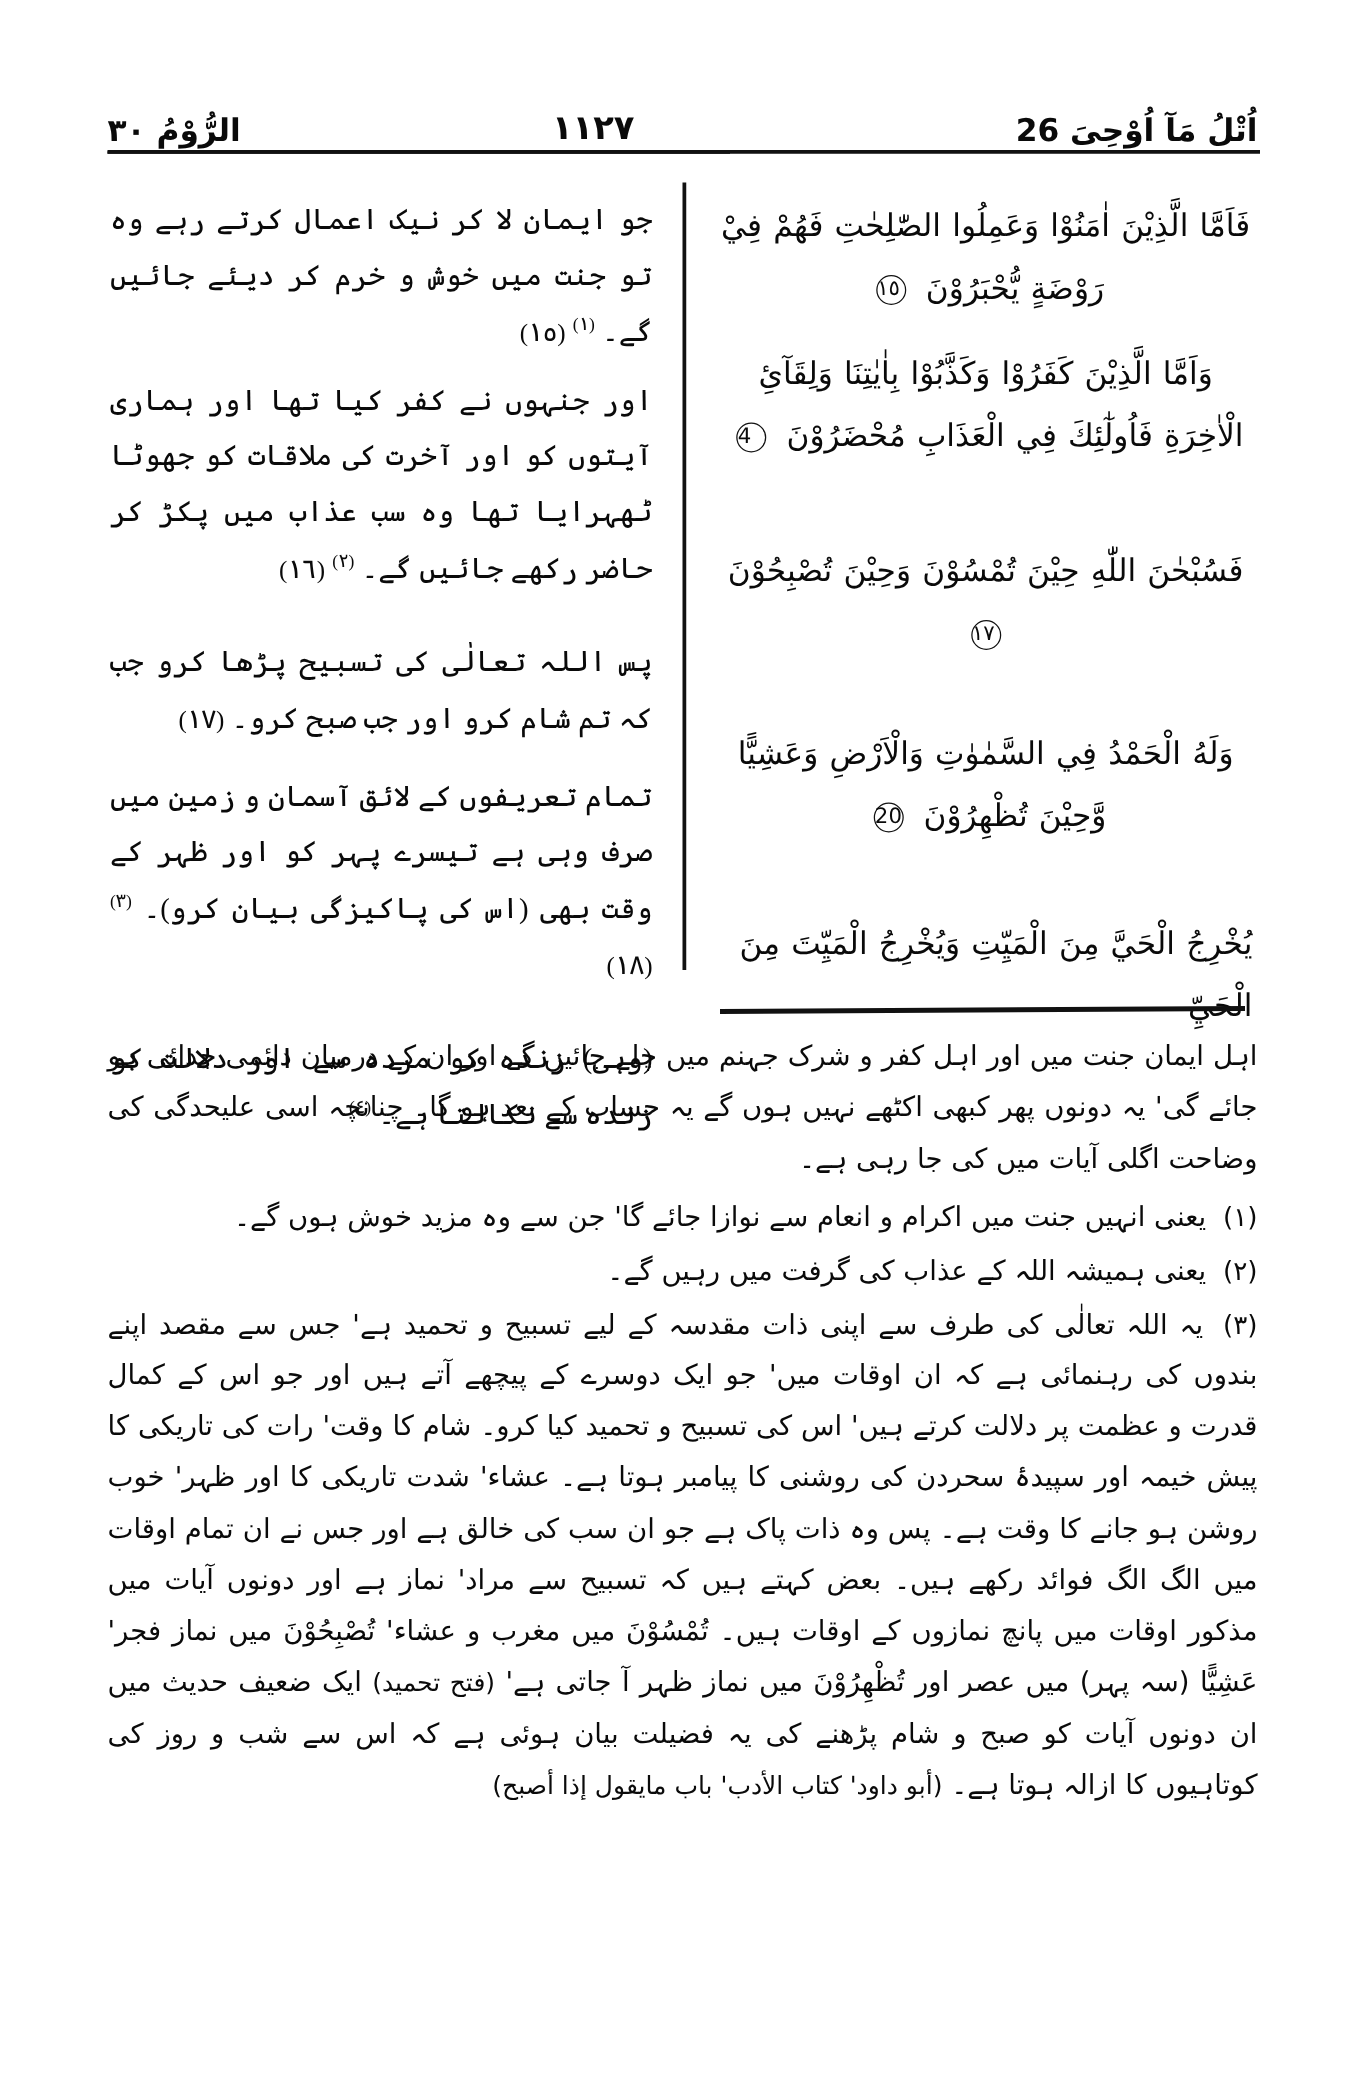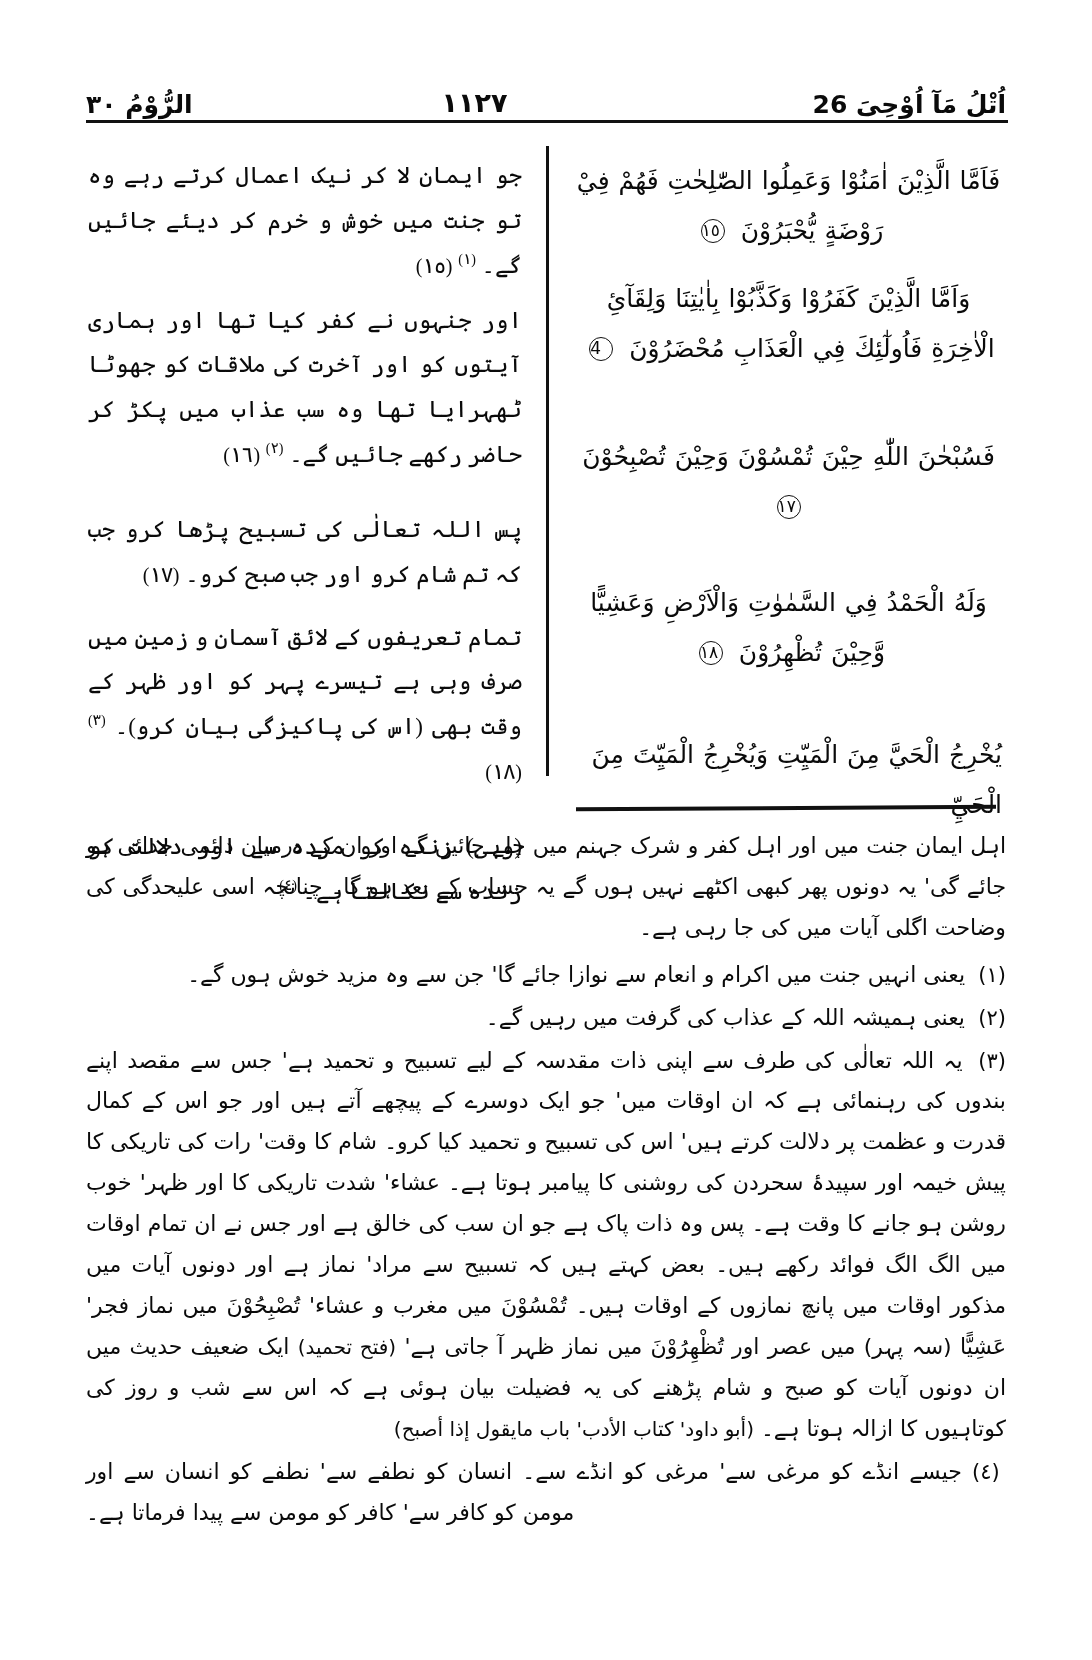--- a/index.html
+++ b/index.html
@@ -205,21 +205,21 @@
       <div class="ayah sp-16">
         <span>وَاَمَّا الَّذِيْنَ كَفَرُوْا وَكَذَّبُوْا بِاٰيٰتِنَا وَلِقَآئِ الْاٰخِرَةِ فَاُولٰٓئِكَ فِي الْعَذَابِ مُحْضَرُوْنَ</span>
         <span class="num">4</span>
       </div>
       <div class="ayah sp-17">
         <span>فَسُبْحٰنَ اللّٰهِ حِيْنَ تُمْسُوْنَ وَحِيْنَ تُصْبِحُوْنَ</span>
         <span class="num">١٧</span>
       </div>
       <div class="ayah sp-18">
         <span>وَلَهُ الْحَمْدُ فِي السَّمٰوٰتِ وَالْاَرْضِ وَعَشِيًّا وَّحِيْنَ تُظْهِرُوْنَ</span>
-        <span class="num">١٨</span>
+        <span class="num">20</span>
       </div>
       <div class="ayah sp-19">
         <span>يُخْرِجُ الْحَيَّ مِنَ الْمَيِّتِ وَيُخْرِجُ الْمَيِّتَ مِنَ الْحَيِّ</span>
       </div>
     </div>
 
     <div class="col-urdu">
       <div class="tr t-15">
         <span>جو ایمان لا کر نیک اعمال کرتے رہے وہ تو جنت میں خوش و خرم کر دیئے جائیں گے۔</span>
         <sup>(١)</sup>
@@ -263,19 +263,15 @@
     </p>
 
     <p>
       <span class="mark">(٣)</span>
       <span>یہ اللہ تعالٰی کی طرف سے اپنی ذات مقدسہ کے لیے تسبیح و تحمید ہے' جس سے مقصد اپنے بندوں کی رہنمائی ہے کہ ان اوقات میں' جو ایک دوسرے کے پیچھے آتے ہیں اور جو اس کے کمال قدرت و عظمت پر دلالت کرتے ہیں' اس کی تسبیح و تحمید کیا کرو۔ شام کا وقت' رات کی تاریکی کا پیش خیمہ اور سپیدۂ سحردن کی روشنی کا پیامبر ہوتا ہے۔ عشاء' شدت تاریکی کا اور ظہر' خوب روشن ہو جانے کا وقت ہے۔ پس وہ ذات پاک ہے جو ان سب کی خالق ہے اور جس نے ان تمام اوقات میں الگ الگ فوائد رکھے ہیں۔ بعض کہتے ہیں کہ تسبیح سے مراد' نماز ہے اور دونوں آیات میں مذکور اوقات میں پانچ نمازوں کے اوقات ہیں۔ تُمْسُوْنَ میں مغرب و عشاء' تُصْبِحُوْنَ میں نماز فجر' عَشِيًّا (سہ پہر) میں عصر اور تُظْهِرُوْنَ میں نماز ظہر آ جاتی ہے'</span>
       <span class="cite">(فتح تحمید)</span>
       <span>ایک ضعیف حدیث میں ان دونوں آیات کو صبح و شام پڑھنے کی یہ فضیلت بیان ہوئی ہے کہ اس سے شب و روز کی کوتاہیوں کا ازالہ ہوتا ہے۔</span>
       <span class="cite ar">(أبو داود' كتاب الأدب' باب مايقول إذا أصبح)</span>
     </p>
 
-    <p class="tail">
-      <span class="mark">(٤)</span>
-      <span>جیسے انڈے کو مرغی سے' مرغی کو انڈے سے۔ انسان کو نطفے سے' نطفے کو انسان سے اور مومن کو کافر سے' کافر کو مومن سے پیدا فرماتا ہے۔</span>
-    </p>
 
   </div>
 </div>
 
 </body></html>

